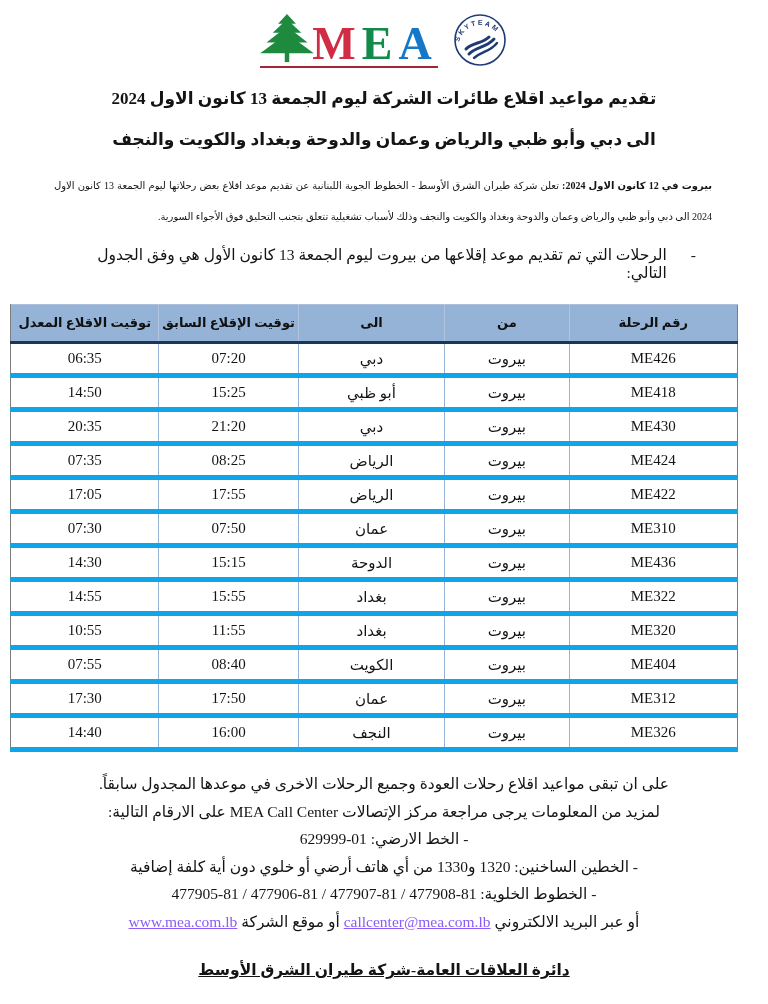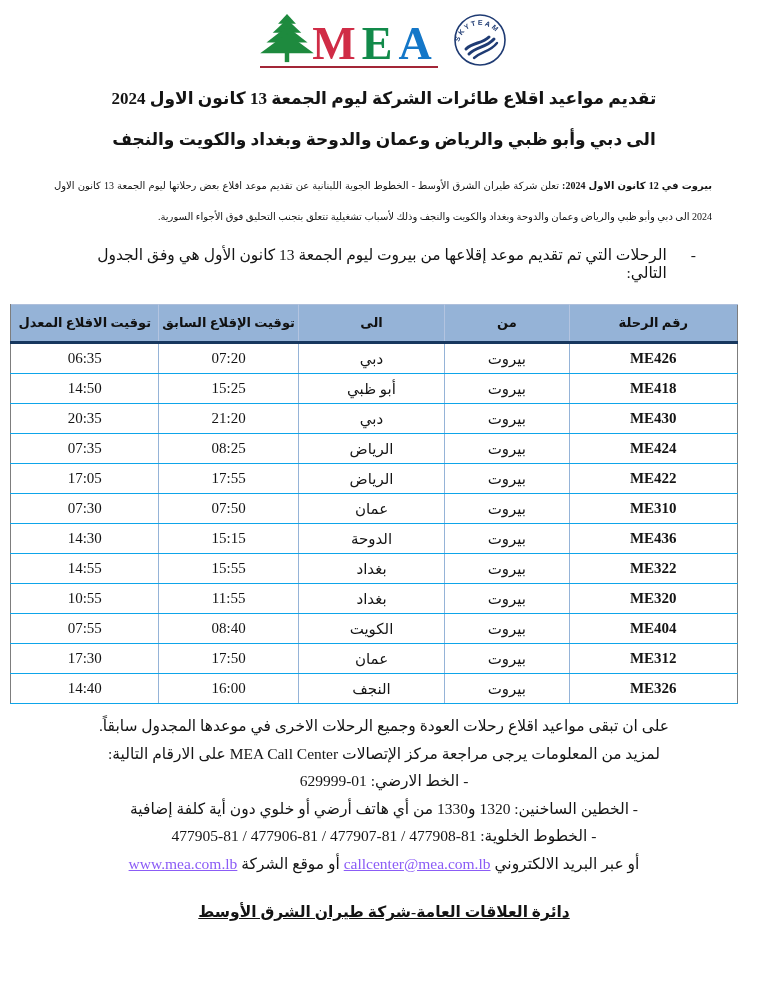--- a/index.html
+++ b/index.html
@@ -29,28 +29,28 @@
   .bullet{margin:14px 72px 0 54px;display:flex;gap:24px;font-size:15.5px;}
   .bullet-text{}
 
   
   table{margin:22px 30px 0 10px;width:728px;border-collapse:collapse;table-layout:fixed;}
   col.c-flight{width:168px;} col.c-from{width:124px;} col.c-to{width:146px;}
   col.c-prev{width:139px;}  col.c-rev{width:148px;}
   th{height:34px;background:#95B3D7;font-size:13px;font-weight:bold;color:#111;
      border-bottom:3px solid #17375E;border-right:1px solid #b3c4e0;border-left:1px solid #b3c4e0;border-top:1px solid #aebfdb;}
   td{height:29px;font-size:15px;text-align:center;padding:0 2px;
-     border-bottom:1px solid #0ea5e9;border-right:1px solid #95B3D7;border-left:1px solid #95B3D7;}
+     border-bottom:5px solid #0ea5e9;border-right:1px solid #95B3D7;border-left:1px solid #95B3D7;}
   th:first-child,td:first-child{border-right:1px solid #7d7d7d;}
   th:last-child,td:last-child{border-left:1px solid #7d7d7d;}
-  td.flight{font-weight:bold;font-size:15px;}
+  td.flight{font-weight:normal;font-size:15px;}
 
   
   .note{margin:6px 51px 0 0;text-align:right;font-size:12.5px;font-weight:bold;}
-  .footer-lines{margin-top:8px;text-align:center;font-size:15.5px;line-height:27.5px;}
+  .footer-lines{margin-top:18px;text-align:center;font-size:15.5px;line-height:27.5px;}
   .footer-lines p{margin:0;}
   .link{color:#8b5cf6;text-decoration:underline;cursor:pointer;}
   .signature{margin-top:26px;text-align:center;font-weight:bold;font-size:15.5px;text-decoration:underline;}
 </style>
 </head>
 <body>
 
 <div class="page">
 
   <header class="logo-row">

